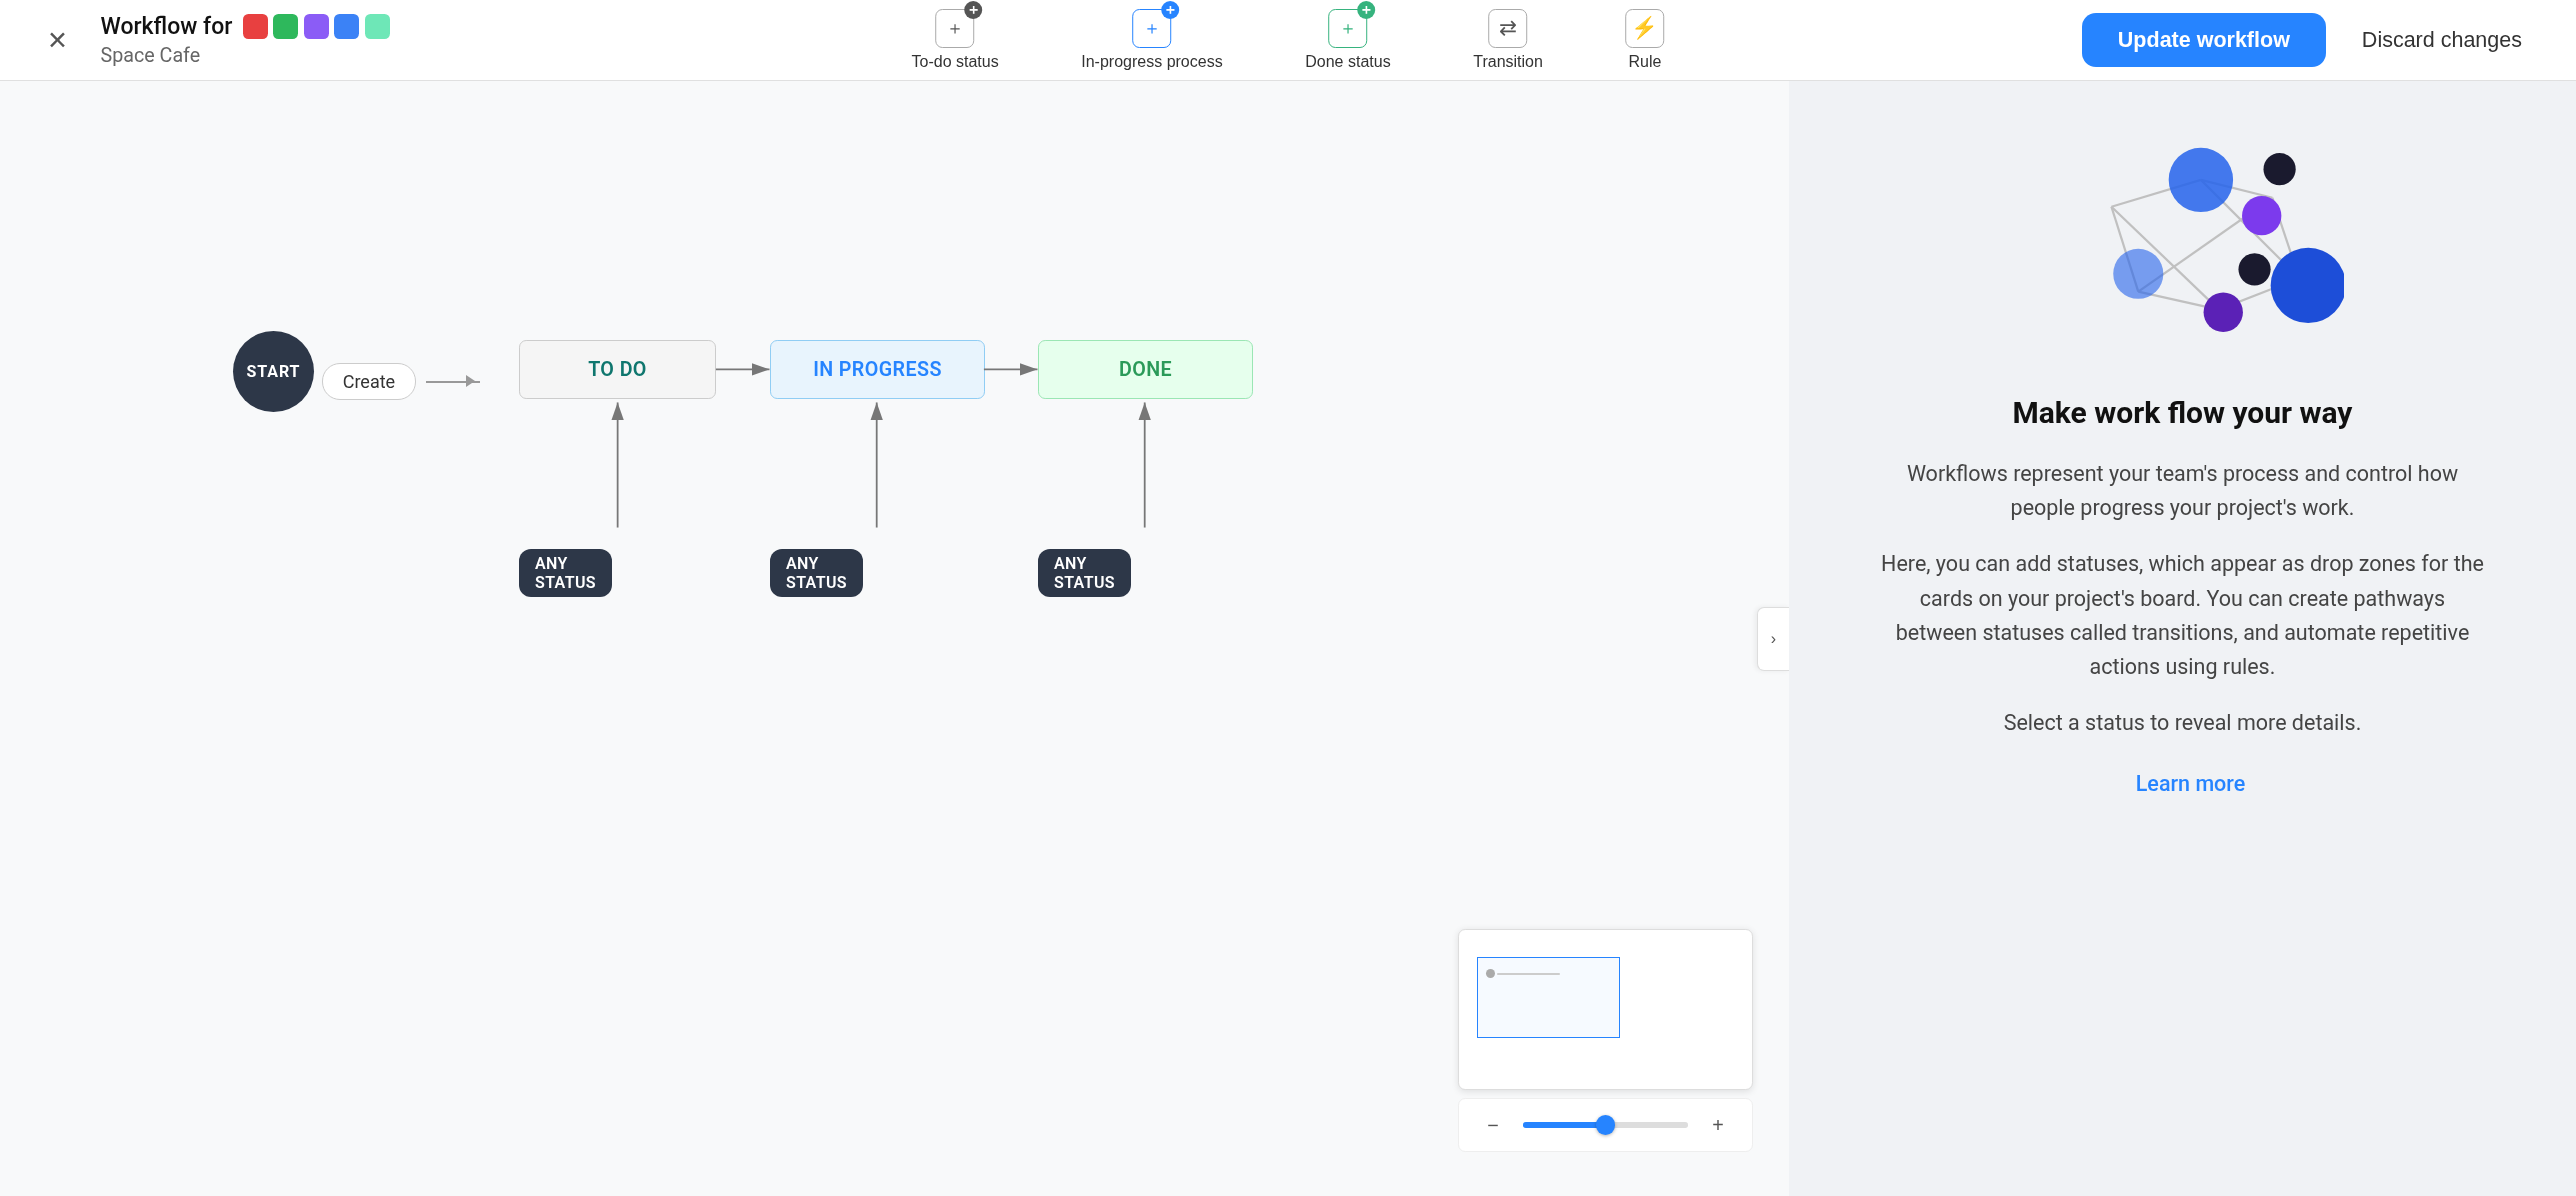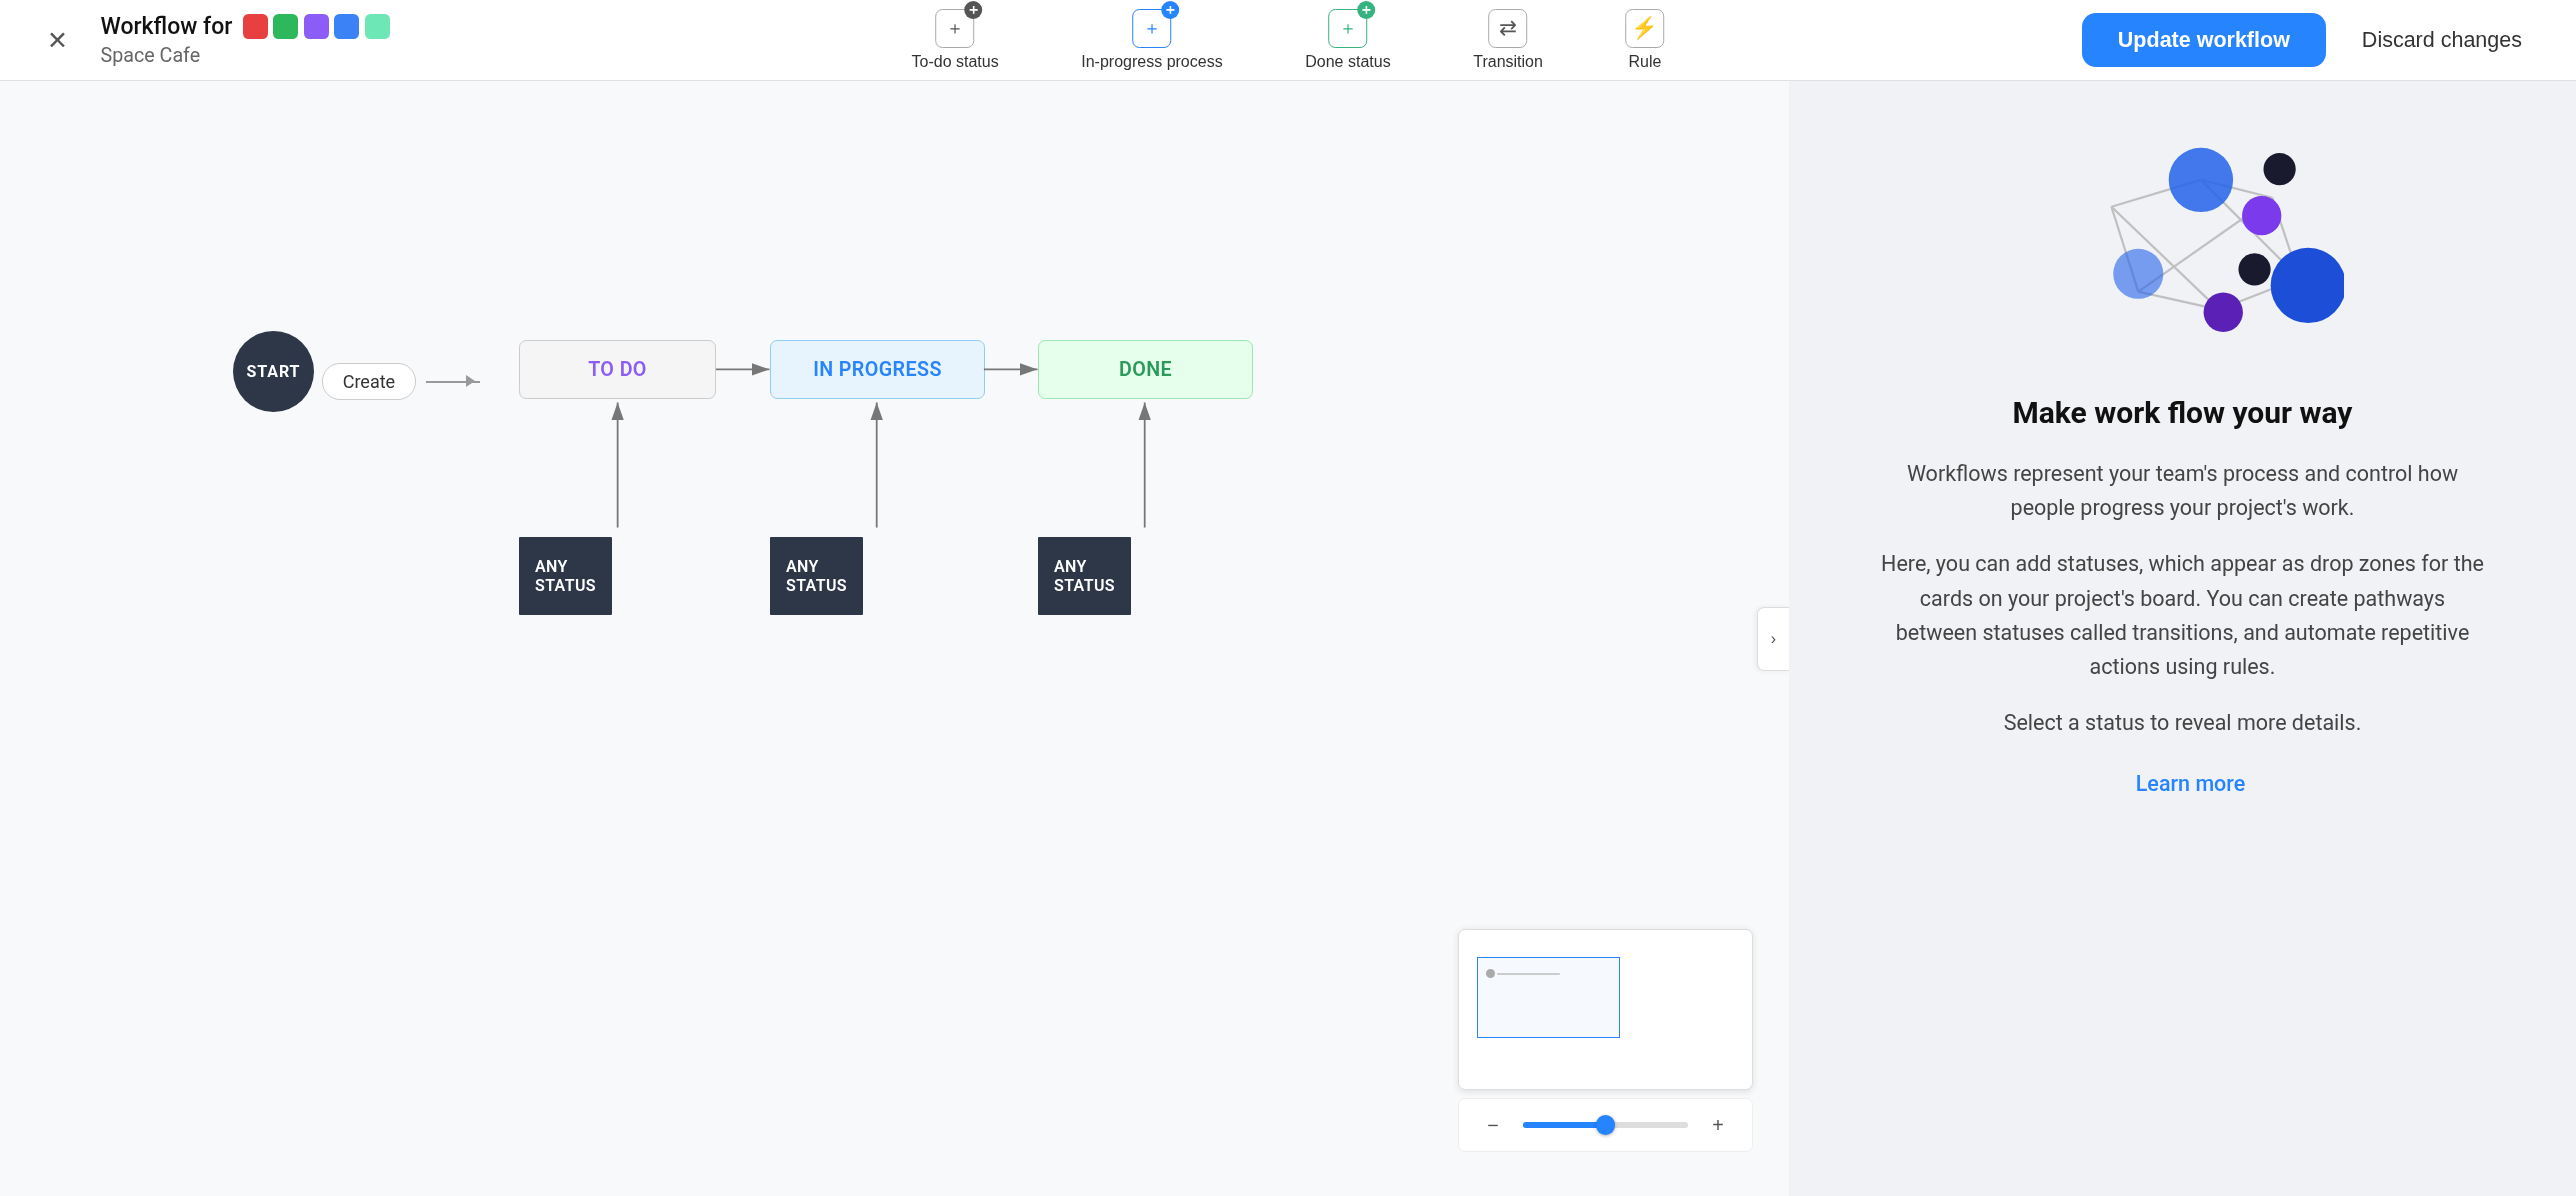--- a/index.html
+++ b/index.html
@@ -204,21 +204,21 @@
       display: flex; align-items: center; justify-content: center;
       font-size: 19.7px;
       font-weight: 600;
       letter-spacing: 0.4px;
       cursor: pointer;
     }
     .status-todo {
       width: 197px;
       background: #f5f5f5;
       border: 1.8px solid #ccc;
-      color: #8b5cf6;
+      color: #0f766e;
       top: 9px; left: 286px;
     }
     .status-inprogress {
       width: 215px;
       background: #e8f4fd;
       border: 1.8px solid #90cdf4;
       color: #2684ff;
       top: 9px; left: 537px;
     }
     .status-done {
@@ -227,25 +227,26 @@
       border: 1.8px solid #9be6b4;
       color: #2b9a59;
       top: 9px; left: 805px;
     }
 
     
     .any-status-label {
       position: absolute;
       background: #2d3748;
       color: #fff;
-      padding: 20px 16px;
-      border-radius: 1px;
+      padding: 5px 16px;
+      border-radius: 12px;
       font-size: 16px;
       font-weight: 600;
       letter-spacing: 0.4px;
+      margin-top: 12px;
     }
 
     
     .mini-map {
       position: absolute;
       bottom: 107px;
       right: 36px;
       width: 295px;
       height: 161px;
       background: #fff;

